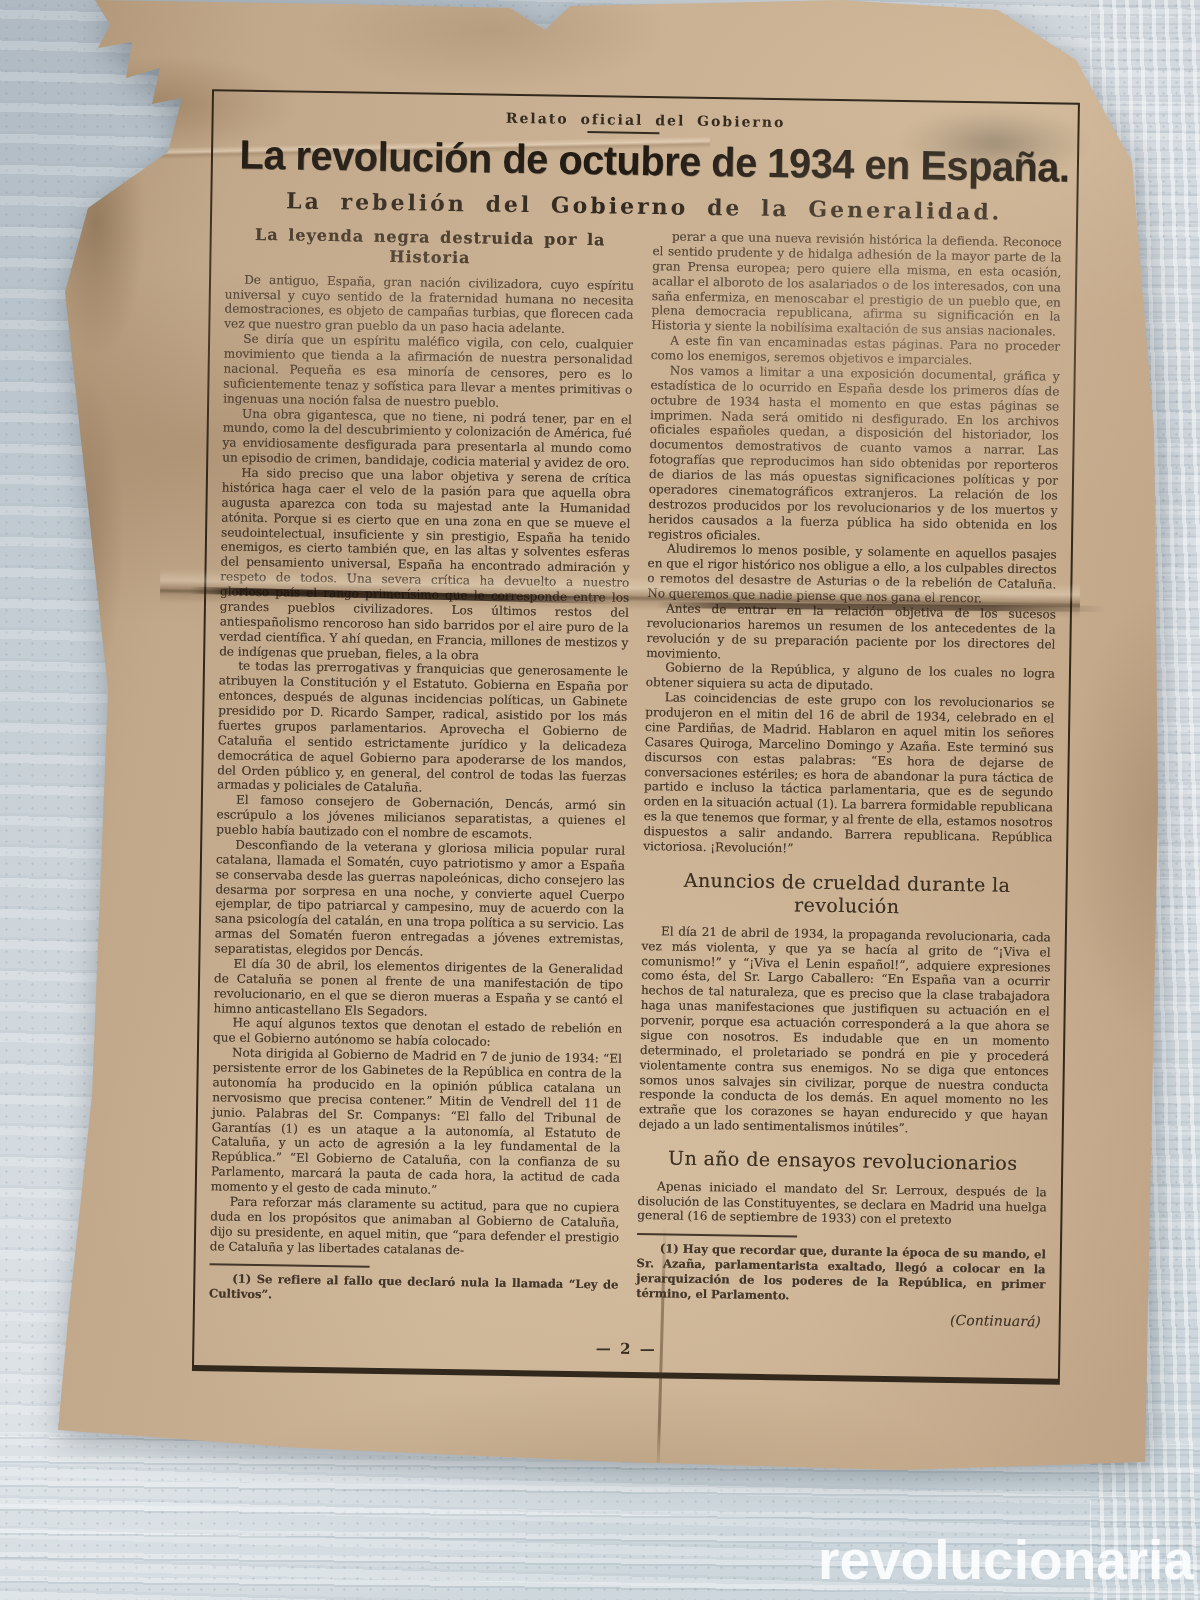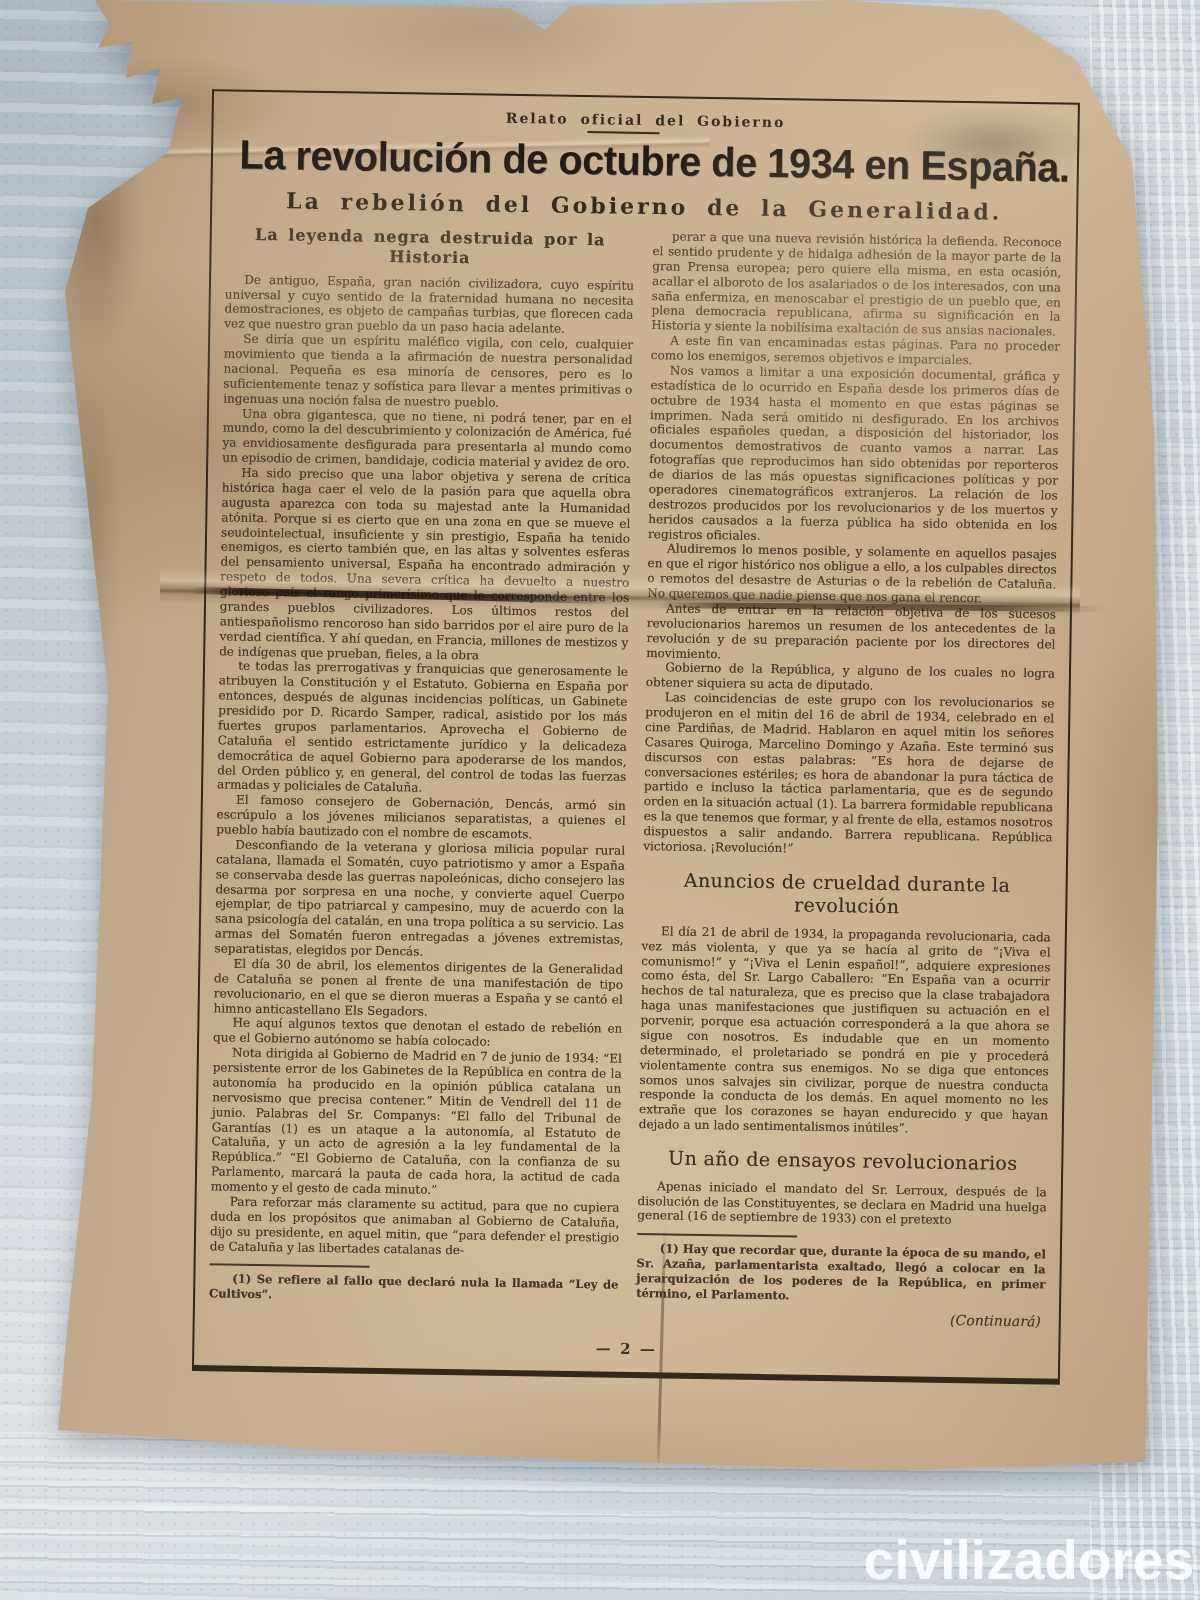--- a/index.html
+++ b/index.html
@@ -159,14 +159,14 @@
 
       <div class="wash"></div>
       <div class="smudge"></div>
       <div class="fold-band"></div>
       <div class="fold-dark-left"></div>
       <div class="fold-dark-right"></div>
       <div class="crease-vert"></div>
     </div>
   </div>
 
-  <div class="watermark">civilizadores</div>
+  <div class="watermark">revolucionaria</div>
 </div>
 
 </body></html>

